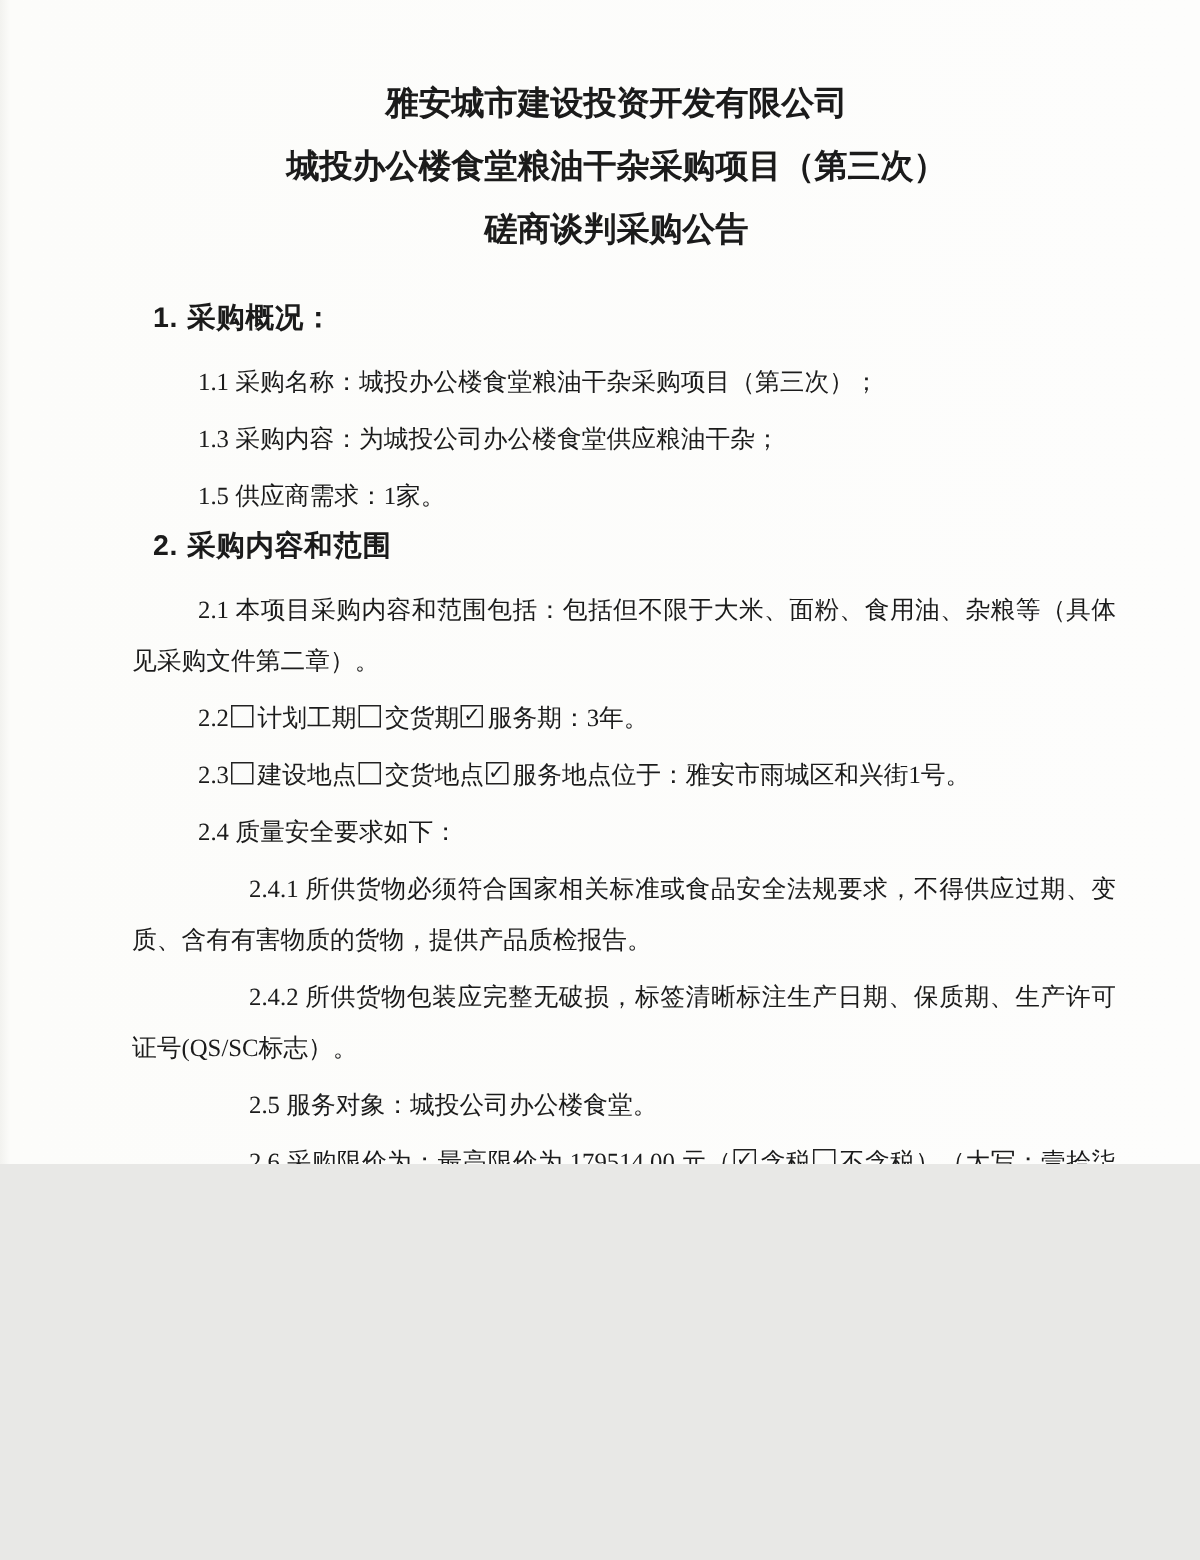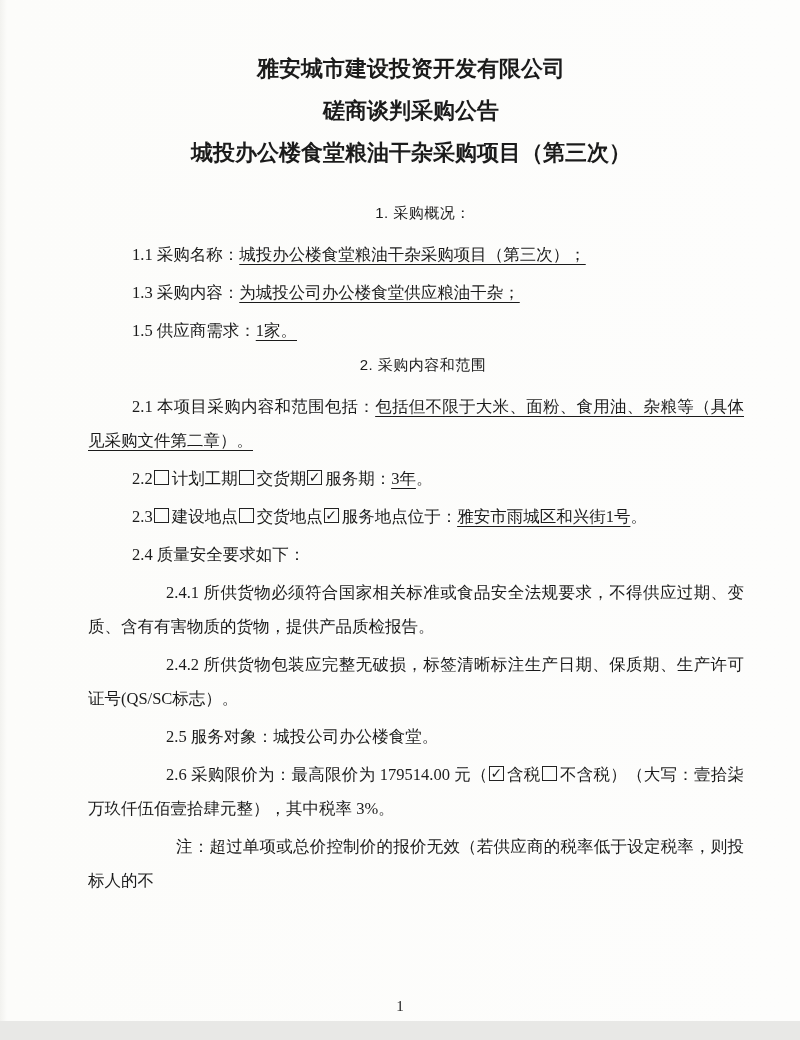--- a/index.html
+++ b/index.html
@@ -3,56 +3,54 @@
 <meta charset="utf-8">
 <style>
   html, body {
     margin: 0;
     padding: 0;
     background: #e8e8e6;
   }
   .page {
     position: relative;
     width: 800px;
-    height: 1021px;
+    height: 776px;
     margin: 0 auto;
     box-sizing: border-box;
     padding: 48px 56px 0 88px;
     background: linear-gradient(90deg, #f2f2ef 0px, #fcfcfa 7px, #fdfdfc 100%);
     color: #1b1b1b;
     font-family: "Liberation Serif", "DejaVu Serif", serif;
     font-size: 16.5px;
     overflow: hidden;
   }
   .doc-title {
     text-align: center;
     font-weight: bold;
     font-size: 22px;
     line-height: 42px;
     margin: 0 0 26px -10px;
   }
   .sec-h {
     font-family: "Liberation Sans", "DejaVu Sans", sans-serif;
-    font-weight: normal;
-    font-size: 15px;
+    font-weight: bold;
+    font-size: 19px;
     line-height: 26px;
     margin: 0 0 12px 14px;
     letter-spacing: 0.5px;
-    text-align: center;
   }
   .item {
     margin: 0 0 4px 0;
     line-height: 34px;
     text-align: justify;
   }
   .ind-a { text-indent: 44px; }
   .ind-b { text-indent: 78px; }
   .ind-c { text-indent: 88px; }
   .u {
-    text-decoration: underline;
     text-underline-offset: 4px;
     text-decoration-thickness: 1.2px;
   }
   .cb {
     display: inline-block;
     width: 13px;
     height: 13px;
     border: 1.6px solid #222;
     margin: 0 3px 0 1px;
     vertical-align: -1px;
@@ -82,22 +80,22 @@
     color: #222;
   }
 </style>
 </head>
 <body>
 
 <div class="page">
 
   <header class="doc-title">
     <div>雅安城市建设投资开发有限公司</div>
+    <div>城投办公楼食堂粮油干杂采购项目（第三次）</div>
     <div>磋商谈判采购公告</div>
-    <div>城投办公楼食堂粮油干杂采购项目（第三次）</div>
   </header>
 
   <h2 class="sec-h">1. 采购概况：</h2>
 
   <p class="item ind-a"><span>1.1 采购名称：</span><span class="u">城投办公楼食堂粮油干杂采购项目（第三次）；</span></p>
 
 
   <p class="item ind-a"><span>1.3 采购内容：</span><span class="u">为城投公司办公楼食堂供应粮油干杂；</span></p>
 
 

